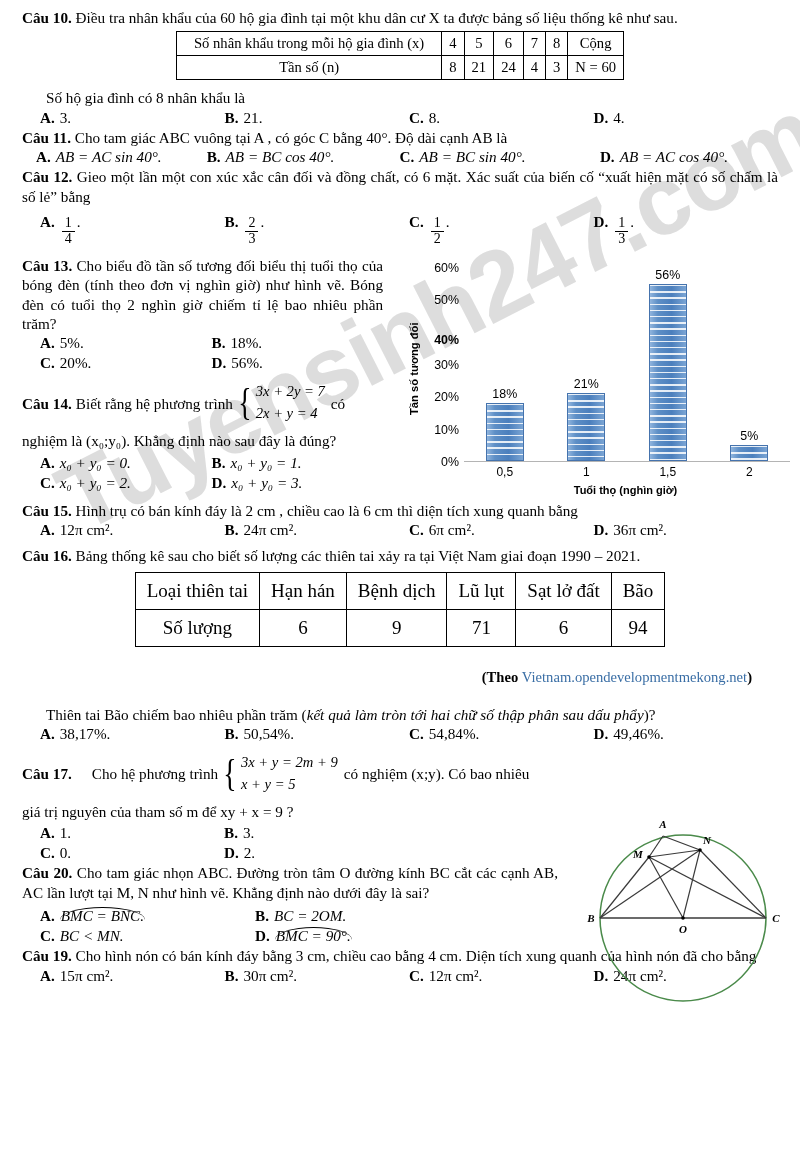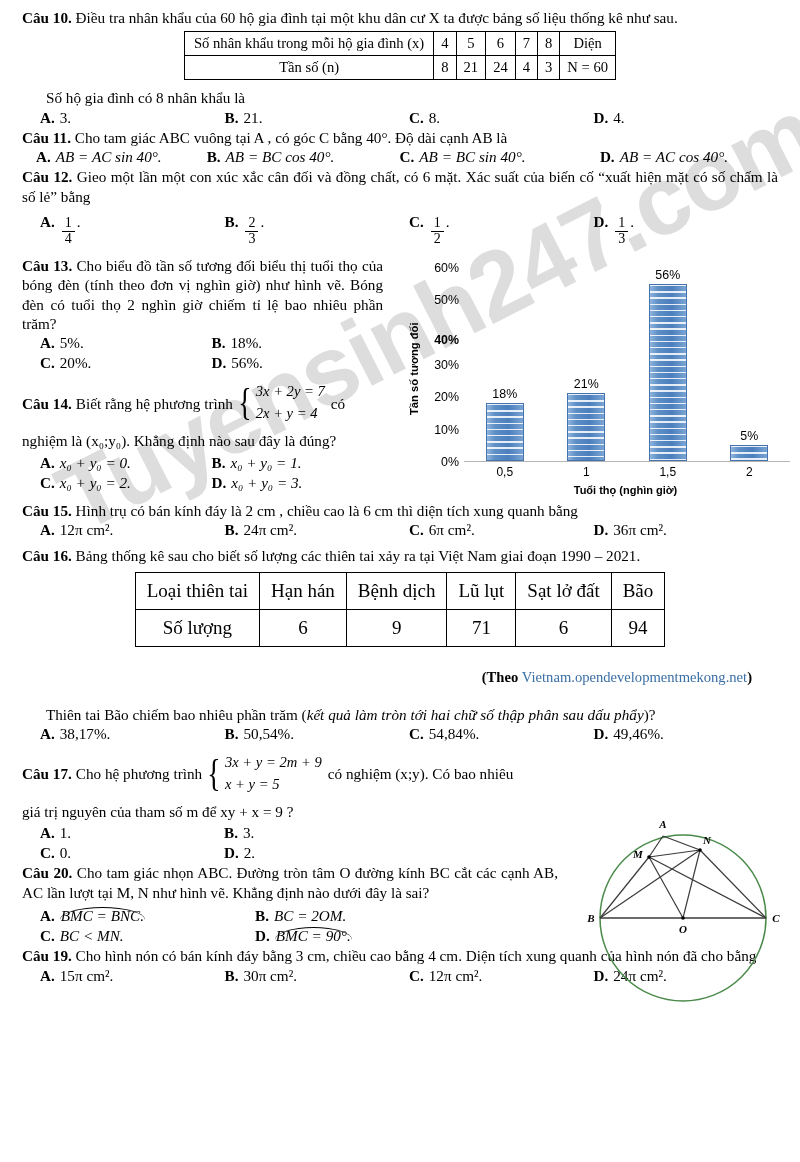--- a/index.html
+++ b/index.html
@@ -31,21 +31,21 @@
   .ans{display:flex;font-size:15.2px;padding:1px 22px 1px 40px;}
   .ans > div{display:flex;align-items:baseline;}
   .ans b{font-weight:bold;margin-right:5px;}
   .c4 > div{width:25%;}
   .c2 > div{width:50%;}
 
   
   table.dt{border-collapse:collapse;margin:4px auto 2px auto;}
   table.dt td{border:1px solid #000;padding:3px 7px;text-align:center;font-size:14.6px;
               font-family:"Liberation Serif","DejaVu Serif",serif;}
-  table.dt td.lbl{padding:3px 9px;}
+  table.dt td.lbl{padding:3px 17px;}
   table.t16{border-collapse:collapse;margin:6px auto 2px auto;}
   table.t16 td{border:1.6px solid #000;padding:7px 11px;text-align:center;font-size:19px;}
 
   .src{text-align:right;font-size:14.6px;padding:2px 48px 2px 0;}
   .src a{color:#3a6ea5;text-decoration:none;}
 
   
   .frac{display:inline-flex;flex-direction:column;align-items:center;
         vertical-align:middle;font-size:14px;line-height:1.05;margin:0 2px;}
   .frac .num{padding:0 3px;}
@@ -116,21 +116,21 @@
 
     <table class="dt">
       <tbody>
           <tr>
         <td class="lbl">Số nhân khẩu trong mỗi hộ gia đình (x)</td>
         <td>4</td>
         <td>5</td>
         <td>6</td>
         <td>7</td>
         <td>8</td>
-        <td>Diện</td>
+        <td>Cộng</td>
       </tr>
       <tr>
         <td class="lbl">Tần số (n)</td>
         <td>8</td>
         <td>21</td>
         <td>24</td>
         <td>4</td>
         <td>3</td>
         <td>N = 60</td>
       </tr>
@@ -362,21 +362,21 @@
         </div>
       <div>
           <b>D.</b>
           <span>49,46%.</span>
         </div>
     </div>
 
     <div class="sp8"></div>
     <p class="q" style="display:flex;align-items:center;">
       <span class="qlabel" style="white-space:nowrap;">Câu 17.</span>
-      <span style="white-space:nowrap;margin-left:4px;">Cho hệ phương trình</span>
+      <span style="white-space:nowrap;margin-left:20px;">Cho hệ phương trình</span>
       <span class="sys">
         <span class="brace">{</span>
         <span class="eqs">
           <span class="mi">3x + y = 2m + 9</span>
           <span class="mi">x + y = 5</span>
         </span>
       </span>
       <span style="margin-left:3px;white-space:nowrap;">có nghiệm (x;y). Có bao nhiêu</span>
     </p>
     <div class="sp6"></div>

